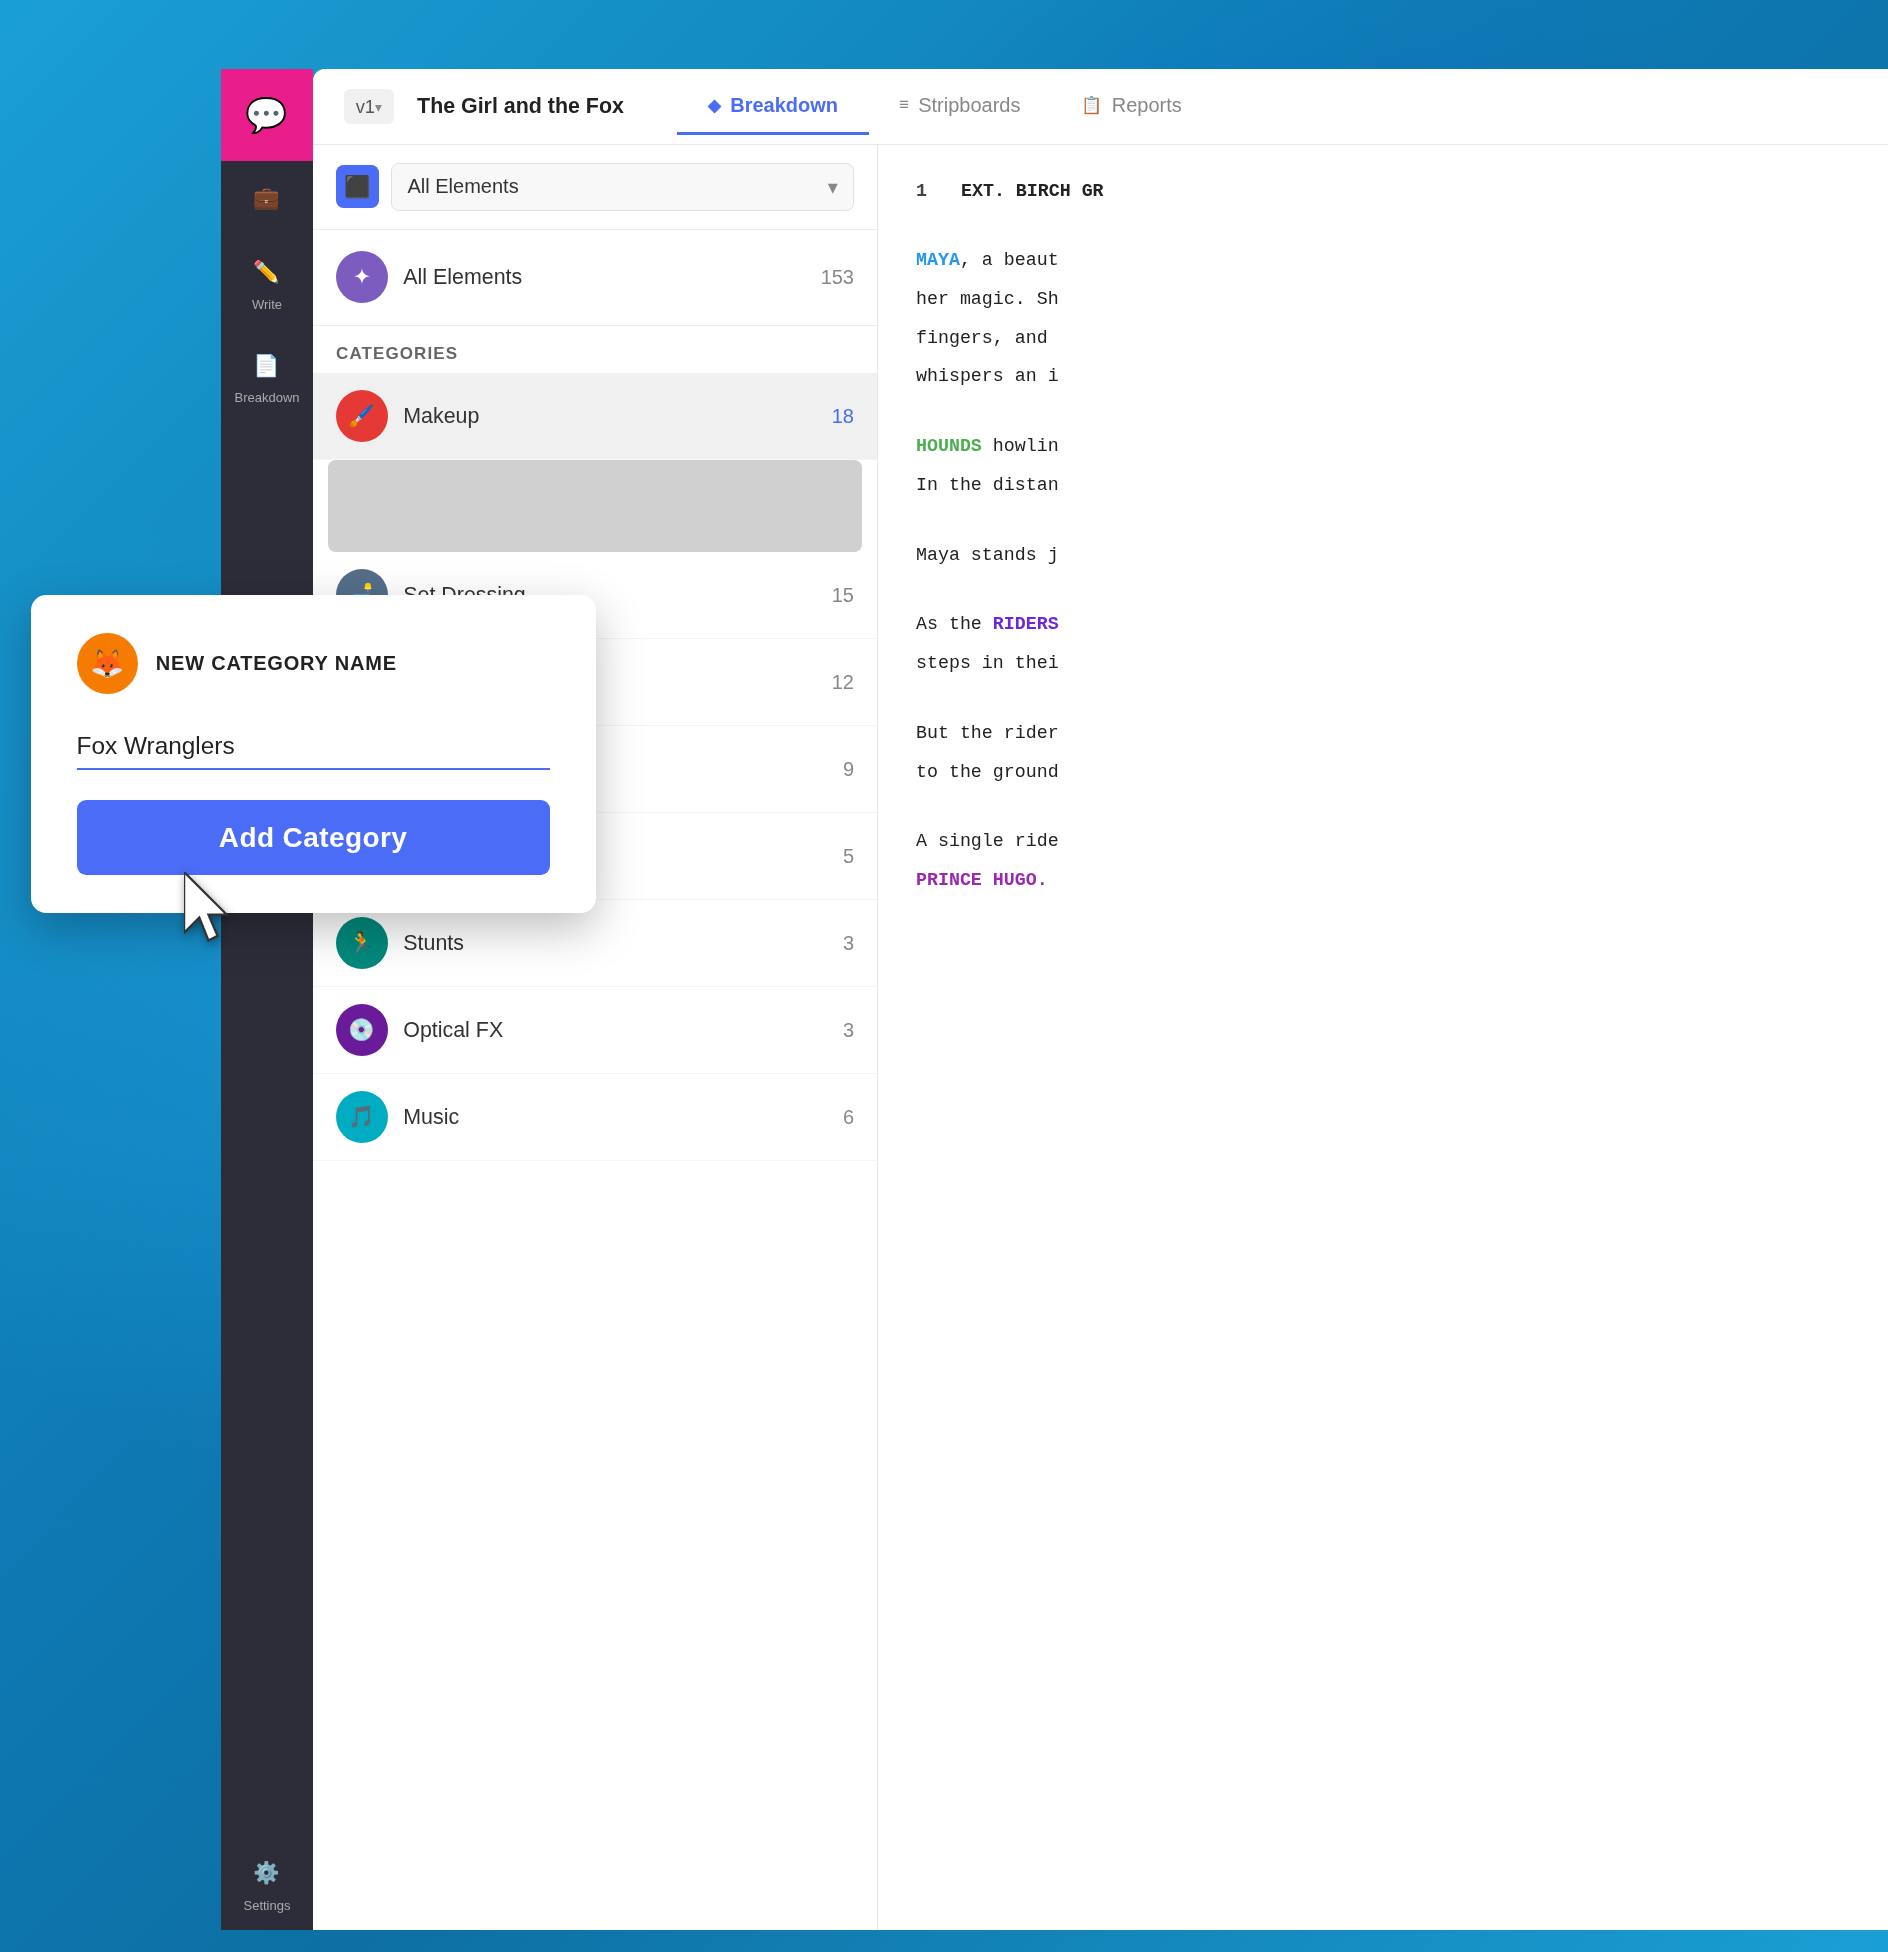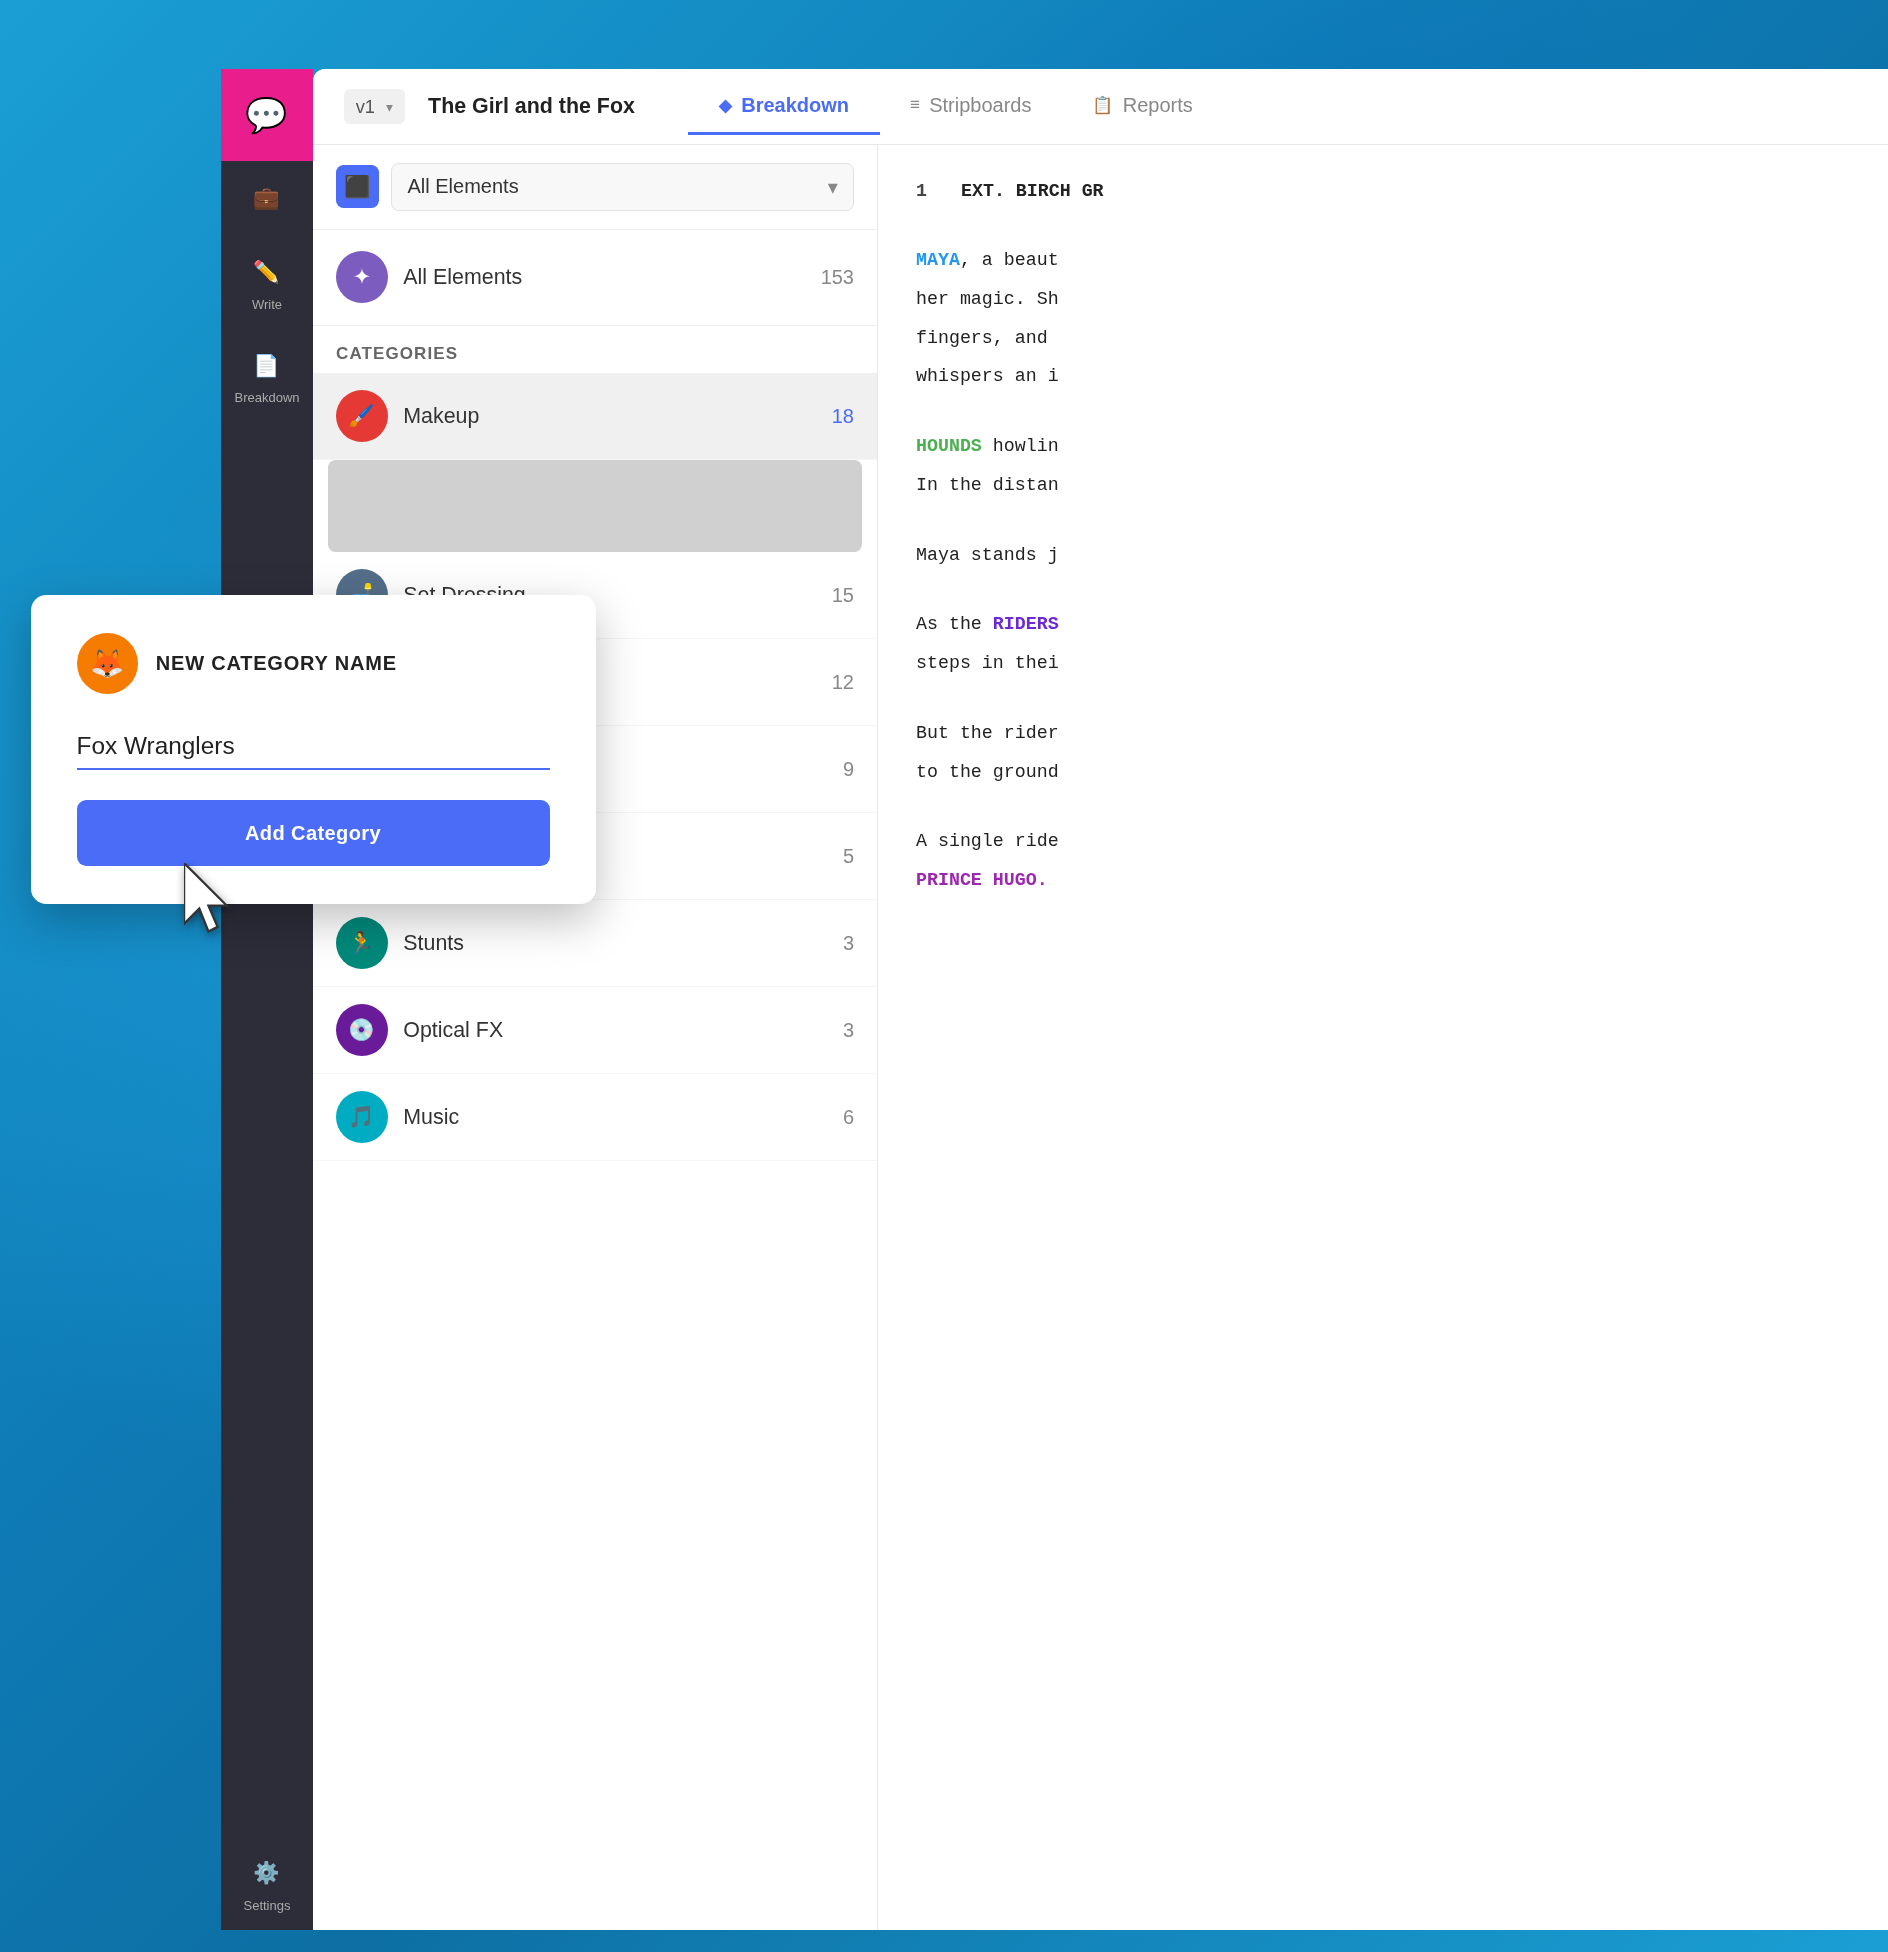--- a/index.html
+++ b/index.html
@@ -50,21 +50,21 @@
       background: #fff;
       height: 76px;
       padding: 0 30.5px;
       border-bottom: 0.8px solid #e8e8e8;
       gap: 23px;
     }
 
     .version-badge {
       display: flex;
       align-items: center;
-      gap: 11px;
+      gap: 0;
       background: #f0f0f0;
       border-radius: 6.1px;
       padding: 6.1px 12.2px;
       font-size: 18.3px;
       color: #555;
       cursor: pointer;
     }
     .version-badge .chevron { font-size: 13.7px; color: #888; }
 
     .project-title {
@@ -351,21 +351,21 @@
       background: transparent;
     }
 
     .modal-btn {
       width: 100%;
       background: #4a6cf7;
       color: #fff;
       border: none;
       border-radius: 9.2px;
       padding: 21.4px 0;
-      font-size: 20px;
+      font-size: 28px;
       font-weight: 600;
       cursor: pointer;
       letter-spacing: 0.4px;
     }
 
     
     .cursor {
       position: absolute;
       bottom: -38px;
       left: 153px;

